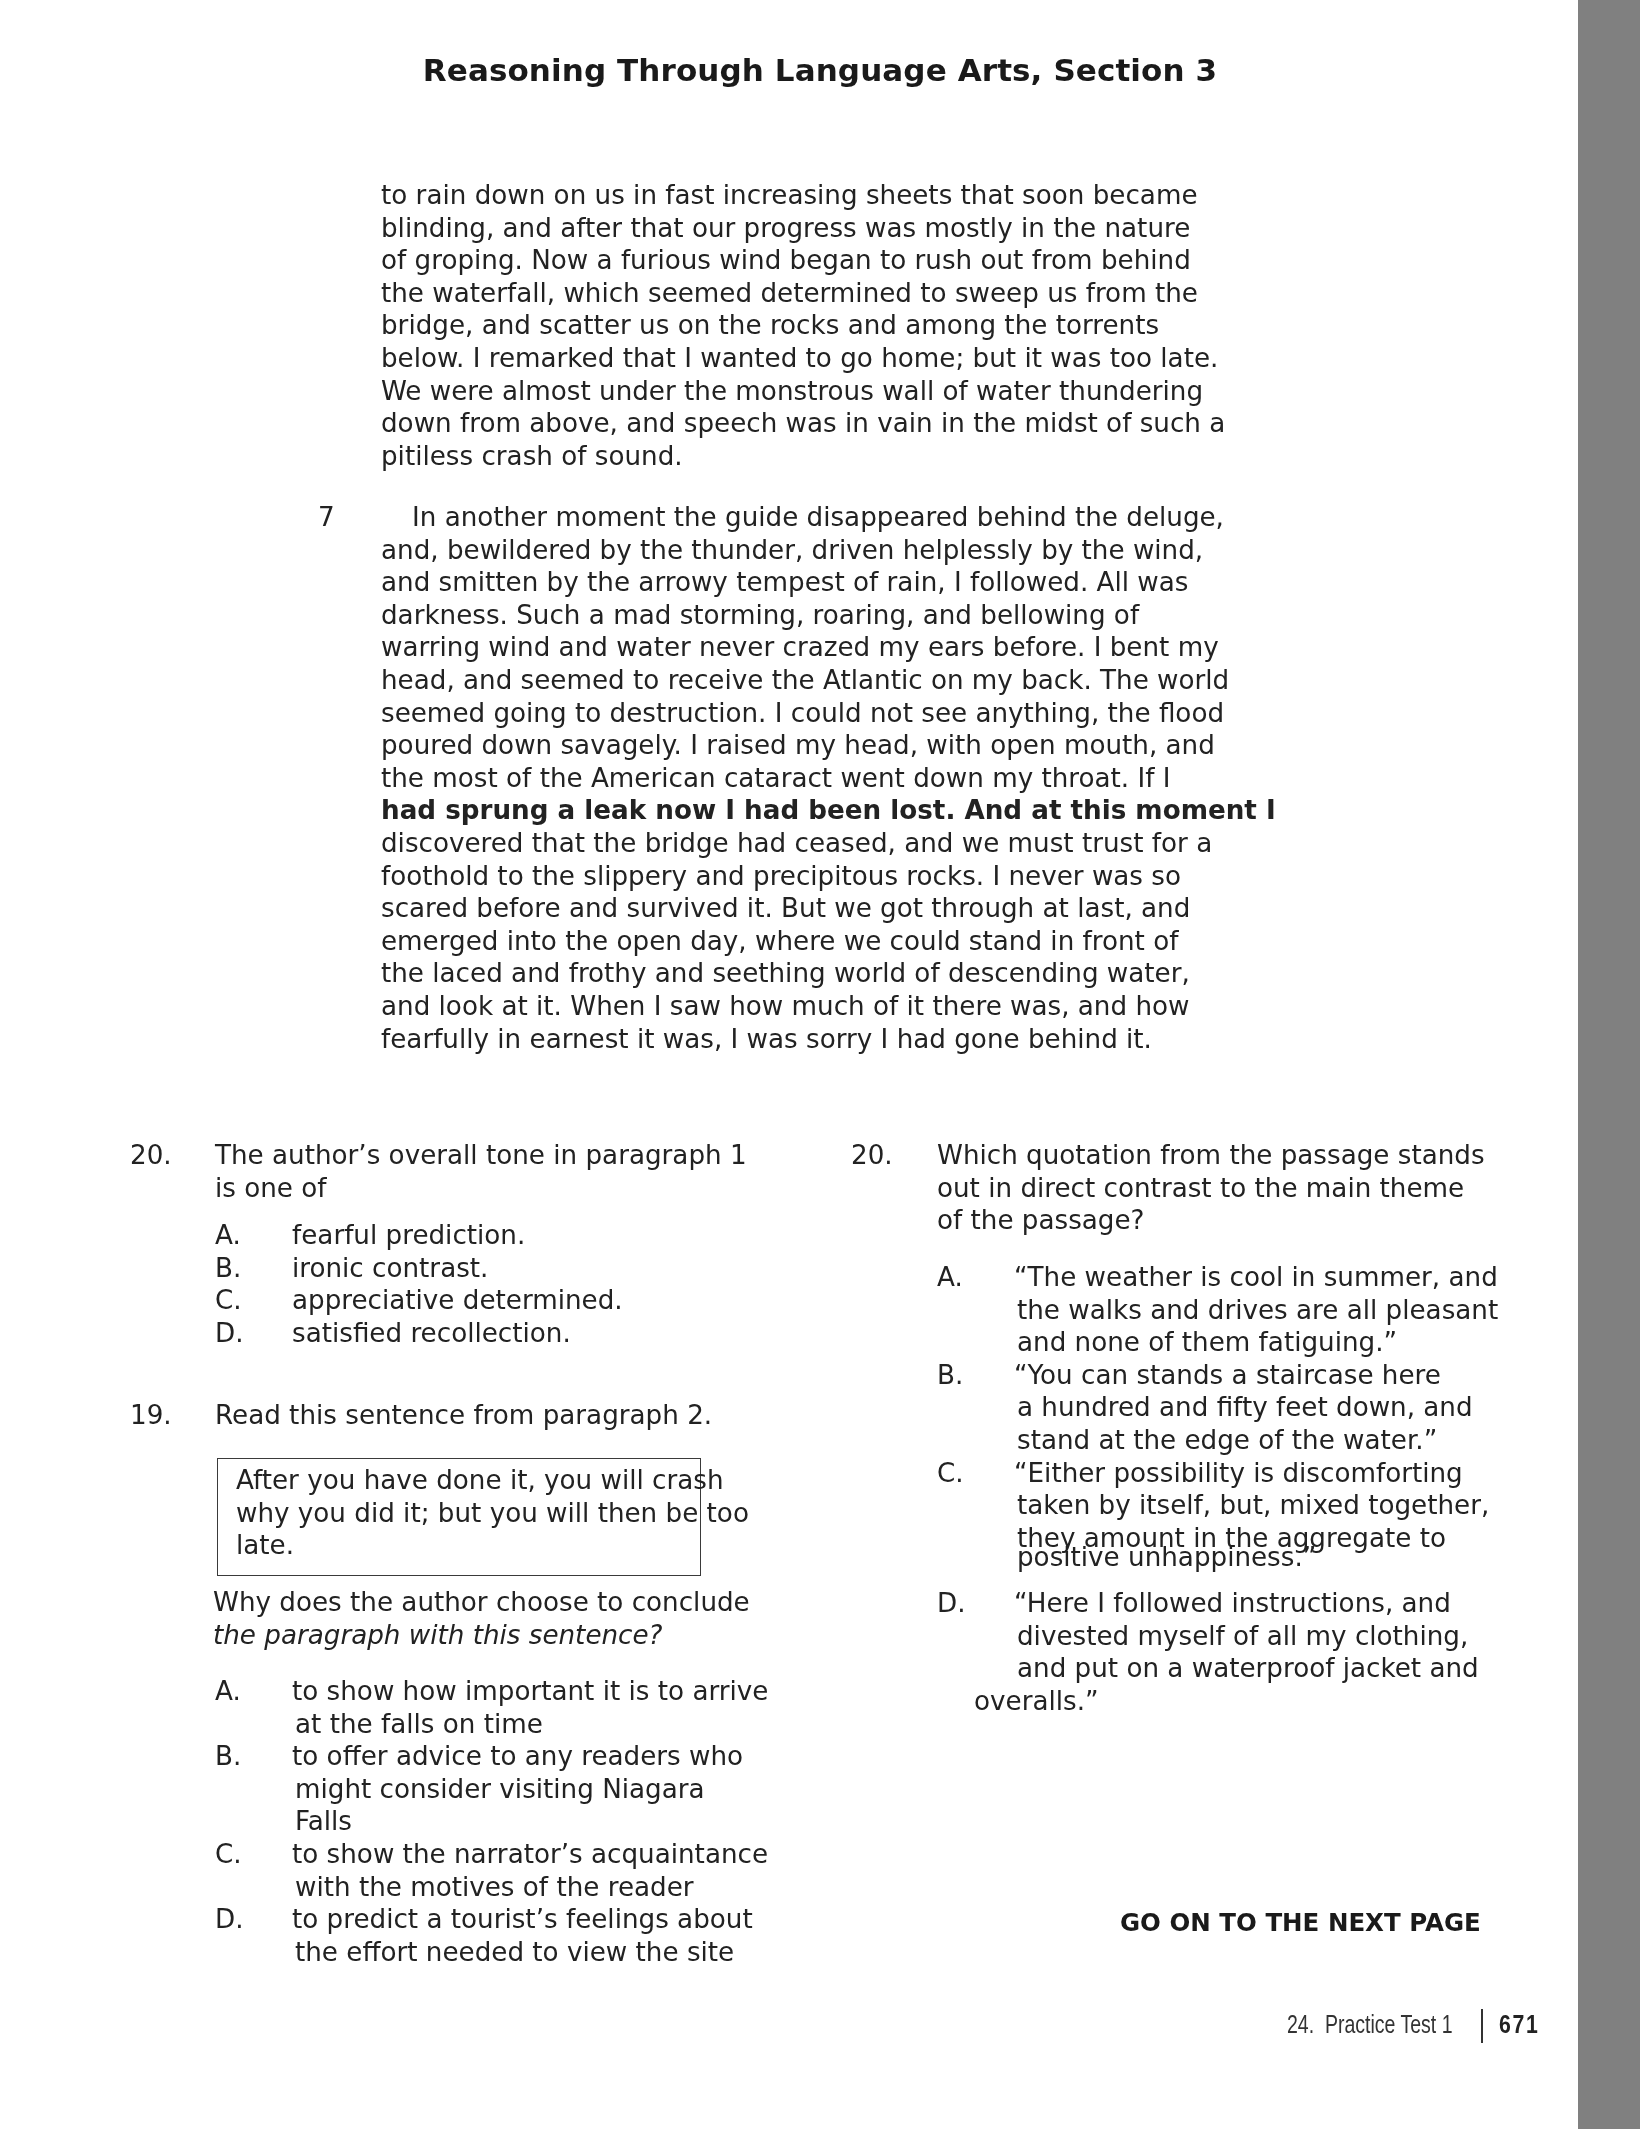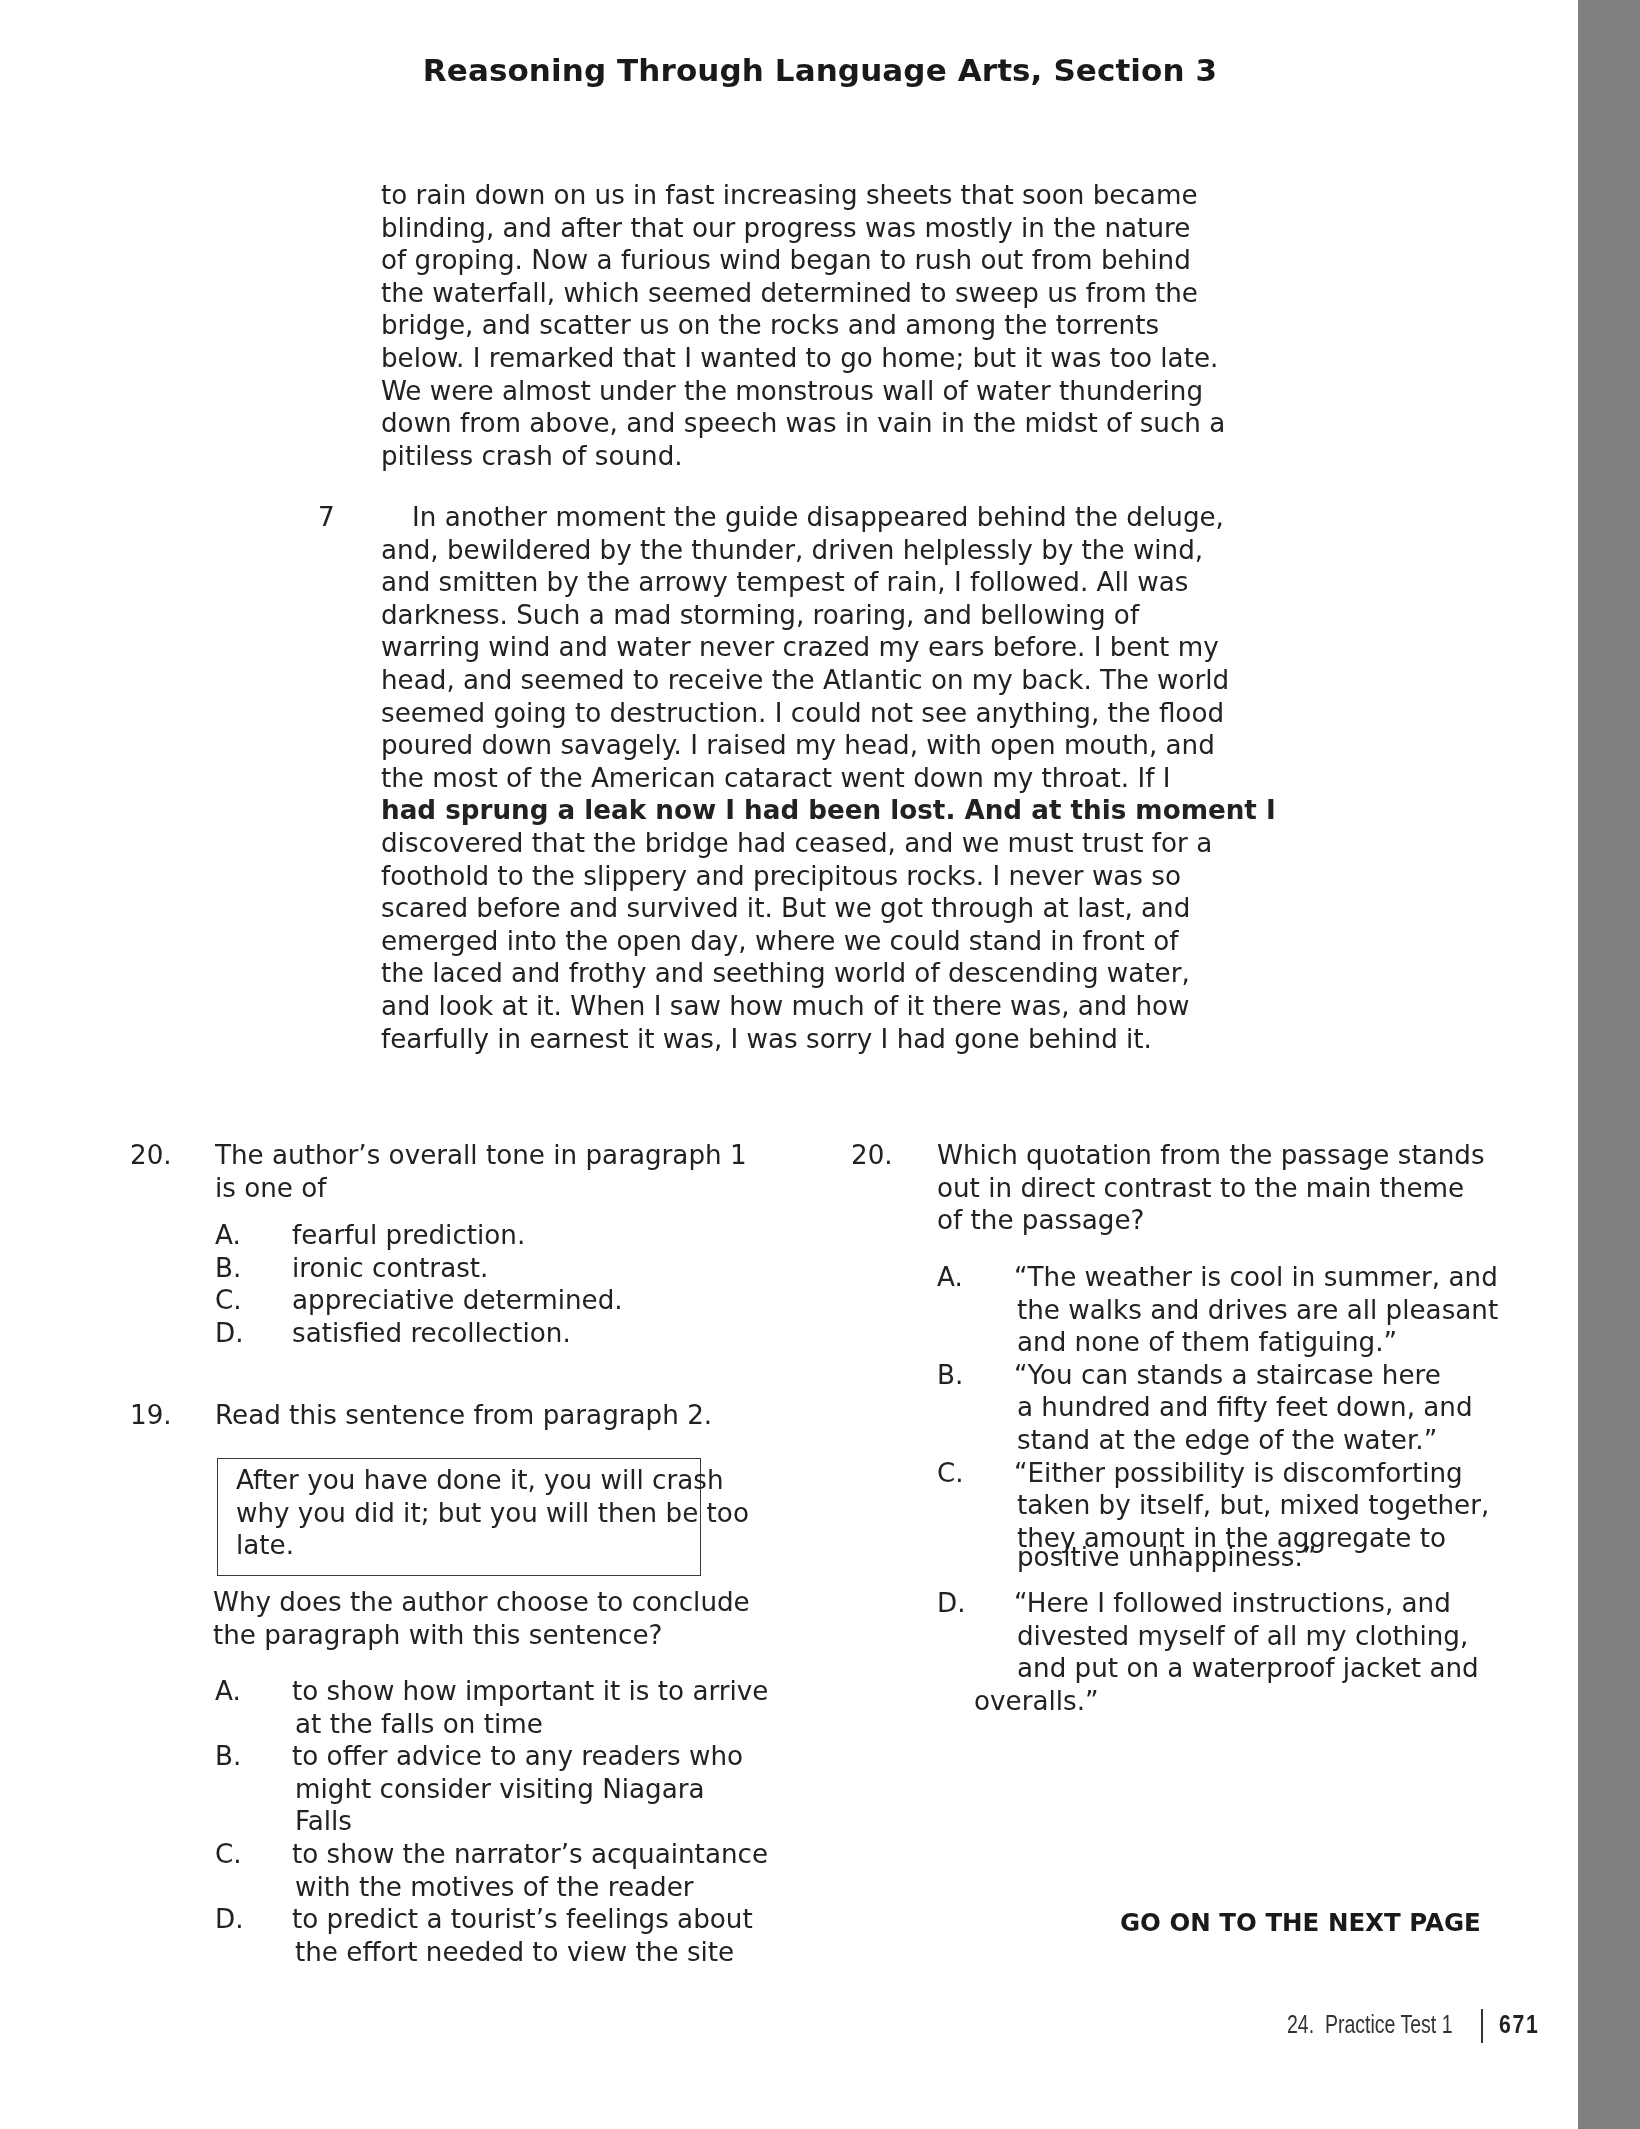--- a/index.html
+++ b/index.html
@@ -104,21 +104,21 @@
   <div>
     <div class="line" style="left:130px; top:1402px;">19.</div>
     <div class="line" style="left:215px; top:1402px;">Read this sentence from paragraph 2.</div>
 
     <div class="quote-box"></div>
     <div class="line" style="left:236px; top:1467px;">After you have done it, you will crash</div>
     <div class="line" style="left:236px; top:1499.6px;">why you did it; but you will then be too</div>
     <div class="line" style="left:236px; top:1532.2px;">late.</div>
 
     <div class="line" style="left:213px; top:1589px;">Why does the author choose to conclude</div>
-    <div class="line" style="left:213px; top:1621.6px;">the paragraph with this sentence?</div>
+    <div class="line" style="left:213px; top:1621.6px;font-style:italic;">the paragraph with this sentence?</div>
 
     <div>
       <div class="line" style="left:215px; top:1678px;">A.</div>
       <div class="line" style="left:292px; top:1678px;">to show how important it is to arrive</div>
       <div class="line" style="left:295px; top:1710.6px;">at the falls on time</div>
     </div>
     <div>
       <div class="line" style="left:215px; top:1743.2px;">B.</div>
       <div class="line" style="left:292px; top:1743.2px;">to offer advice to any readers who</div>
       <div class="line" style="left:295px; top:1775.8px;">might consider visiting Niagara</div>

